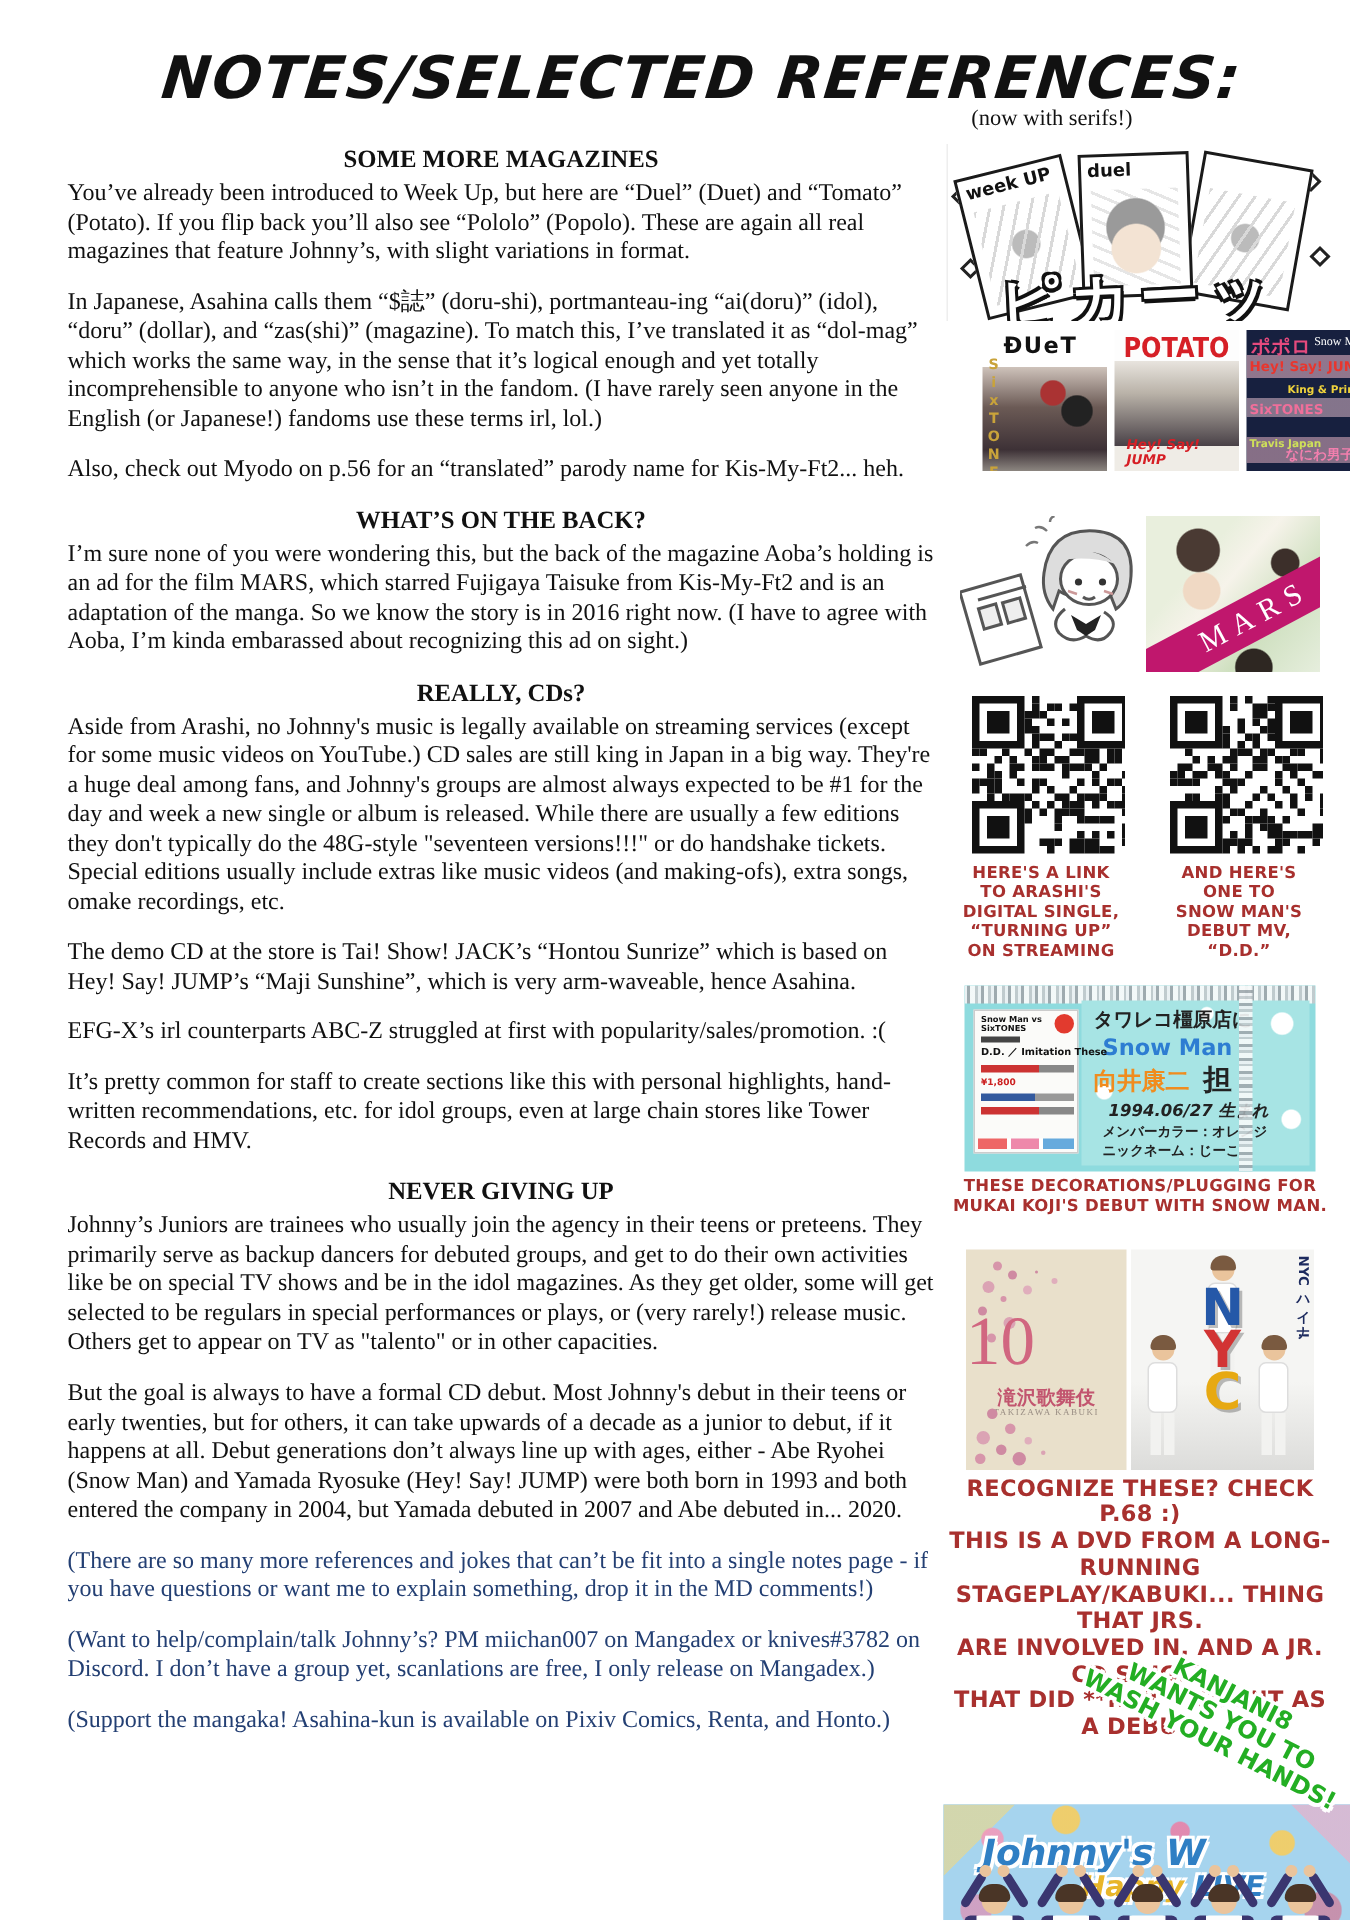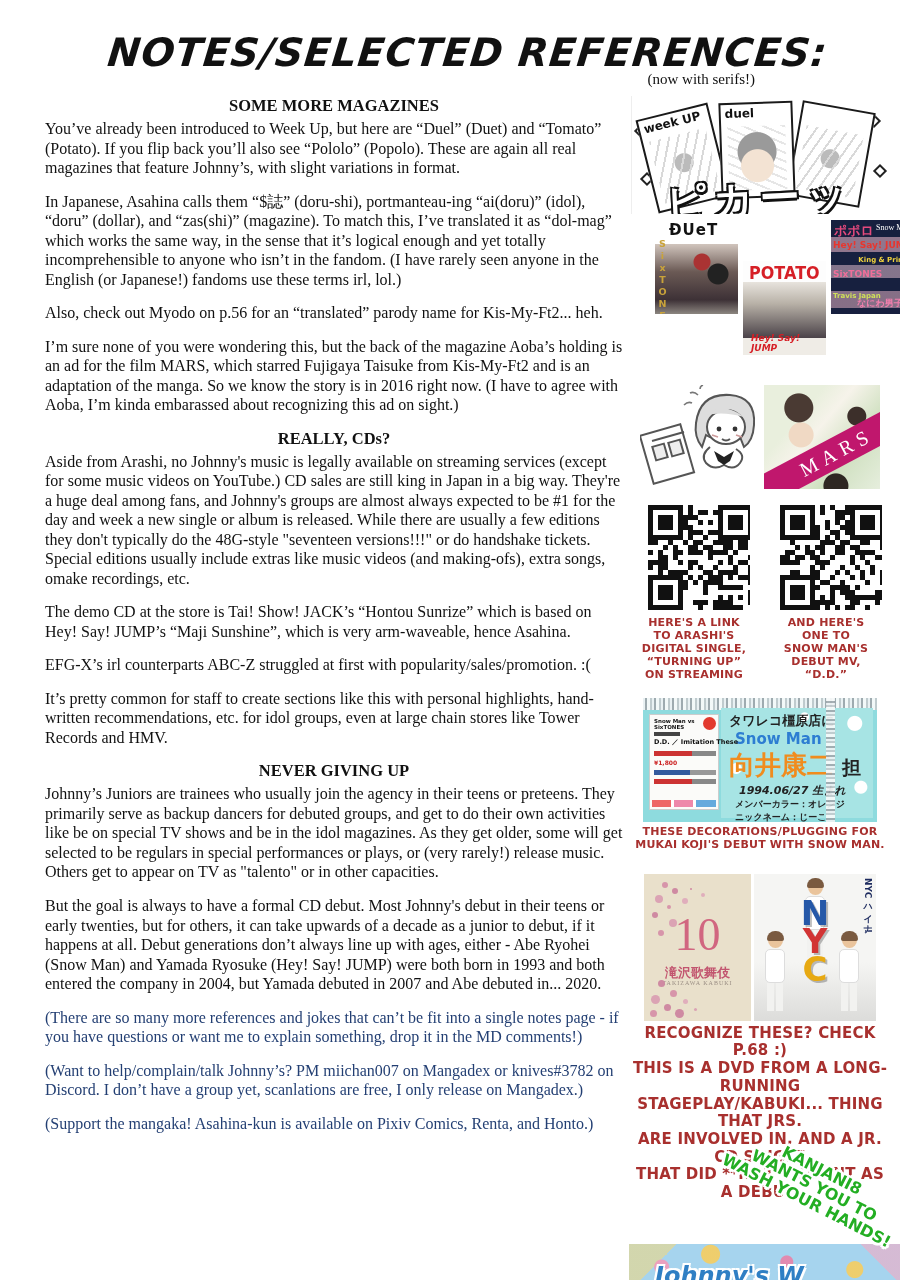--- a/index.html
+++ b/index.html
@@ -86,21 +86,21 @@
   
   .covers-row { display:flex; gap:5px; width:258px; margin-top: 6px; padding-left: 24px; }
   .cover { width:83px; height:94px; position:relative; overflow:hidden; flex:none;
     font-family:"DejaVu Sans", sans-serif; }
   .cv-duet { background: linear-gradient(#ffffff 0 26%, #cfc3bb 26%, #6b5a55 55%, #3d3136 85%, #8c8680); }
   .cv-duet .logo { position:absolute; top:1px; left:14px; font-size:15px; font-weight:bold; color:#111; letter-spacing:1px;}
   .cv-duet .side { position:absolute; left:2px; top:18px; writing-mode:vertical-rl; text-orientation:upright;
     color:#c9a33a; font-size:9.5px; font-weight:bold; letter-spacing:1px; }
   .cv-duet::after{content:"";position:absolute;right:8px;top:30px;width:40px;height:40px;
     background:radial-gradient(circle at 30% 30%, #a33 8px, transparent 9px),radial-gradient(circle at 70% 60%, #222 10px, transparent 11px);}
-  .cv-potato { background: linear-gradient(#fdfdfd 0 22%, #e8e4de 22%, #b9b2a8 45%, #4a4248 82%, #efece6 82%); margin-top: 41px; }
+  .cv-potato { background: linear-gradient(#fdfdfd 0 22%, #e8e4de 22%, #b9b2a8 45%, #4a4248 82%, #efece6 82%); }
   .cv-potato .logo { position:absolute; top:2px; left:6px; font-size:16px; font-weight:900; color:#d61f26; letter-spacing:0; transform: scaleY(1.15); }
   .cv-potato .bottom { position:absolute; bottom:2px; left:8px; font-size:9px; font-weight:bold; font-style:italic; color:#d61f26; }
   .cv-popolo { background:#17203f; }
   .cv-popolo .logo { position:absolute; top:2px; left:3px; font-size:13px; font-weight:900; color:#e54a7d; }
   .cv-popolo .tr { position:absolute; top:3px; right:3px; font-size:8px; color:#fff; font-family:"Liberation Serif",serif; }
   .cv-popolo .band { position:absolute; left:2px; font-weight:bold; white-space:nowrap; }
   .cv-popolo::before { content:""; position:absolute; inset:0;
      background:
        linear-gradient(transparent 0 18%, rgba(244,189,205,.55) 18% 34%, transparent 34% 48%, rgba(240,200,215,.5) 48% 62%, transparent 62% 76%, rgba(244,189,205,.5) 76% 94%, transparent 94%);
   }
@@ -141,21 +141,21 @@
   .store-poster { position:absolute; left: 78px; top: 10px; right: 4px; bottom: 4px; background:#a7e4e4;
     background-image:
       radial-gradient(circle at 88% 14%, #fff 7px, transparent 8px),
       radial-gradient(circle at 10% 55%, #fff 5px, transparent 6px),
       radial-gradient(circle at 92% 72%, #fff 6px, transparent 7px),
       radial-gradient(circle at 55% 8%, #fff 4px, transparent 5px);
     padding: 4px 2px 2px 8px;
   }
   .sp-l1 { font-size: 13px; color:#222; font-weight:bold; white-space:nowrap; }
   .sp-l2 { font-size: 15px; color:#2d7dd2; font-weight:bold; margin-left: 6px; }
-  .sp-name { font-size: 26px; color:#f08c1e; font-weight:900; display:inline-block; }
+  .sp-name { font-size: 16px; color:#f08c1e; font-weight:900; display:inline-block; }
   .sp-suffix { font-size: 19px; color:#222; font-weight:900; display:inline-block; margin-left:4px; }
   .sp-birth { font-size: 11px; color:#222; font-weight:bold; font-style:italic; margin-left:10px; }
   .sp-small { font-size: 9px; color:#222; font-weight:bold; margin-left:6px; white-space:nowrap; }
   .store-card { position:absolute; left: 6px; top: 16px; width: 70px; height: 96px; background:#fbfbf9;
     border:1px solid #ccc; padding: 3px 2px 2px 4px; z-index: 2; }
   .sc-badge { position:absolute; right:2px; top:2px; width:13px; height:13px; border-radius:50%; background:#e23a2e; }
   .sc-title { font-size: 5.5px; font-weight:bold; color:#111; }
   .sc-bar { height:4px; background:#444; width: 26px; margin: 2px 0; }
   .sc-line { font-size: 6.5px; font-weight:bold; color:#111; white-space:nowrap; }
   .sc-row { height:5px; margin-top:4px; background: linear-gradient(90deg,#c33 0 62%, #888 62%); }
@@ -166,21 +166,21 @@
 
   
   .dvd-row { display:flex; gap:3px; width: 232px; margin-top: 22px; }
   .kabuki { width: 107px; height: 147px; background:#e9e0cb; position:relative; overflow:hidden; }
   .kabuki::before { content:""; position:absolute; width:6px; height:6px; border-radius:50%; background:#d795aa; left:18px; top:8px;
     box-shadow: 10px 6px 0 0 #cf8aa2, -6px 14px 0 1px #dba3b4, 4px 22px 0 -1px #d795aa, 20px 16px 0 0 #e0aebc,
       -10px 30px 0 0 #cf8aa2, 8px 38px 0 1px #dba3b4, -4px 48px 0 0 #d795aa, 26px 4px 0 -2px #cf8aa2, 38px 10px 0 -1px #e0aebc; }
   .kabuki::after { content:""; position:absolute; width:7px; height:7px; border-radius:50%; background:#cf8aa2; left:14px; bottom:34px;
     box-shadow: 12px 10px 0 0 #d795aa, -6px 16px 0 1px #dba3b4, 6px 24px 0 0 #cf8aa2, 24px 18px 0 -1px #e0aebc,
       -8px 30px 0 0 #d795aa, 18px 30px 0 1px #cf8aa2, 34px 26px 0 -2px #dba3b4; }
-  .kb-num { position:absolute; top: 38px; left: 0; right: 0; text-align:center;
+  .kb-num { position:absolute; top: 38px; left: 0; right: 0; text-align:left;
     font-family:"Liberation Serif",serif; font-size: 46px; color:#d16680; line-height:1; }
   .kb-title { position:absolute; top: 90px; left:0; right:0; text-align:center;
     font-size: 13px; color:#c2556f; font-weight:bold; }
   .kb-sub { position:absolute; top: 106px; left:0; right:0; text-align:center;
     font-size: 6px; color:#9b8f85; letter-spacing:1px; }
   .nyc { width: 122px; height: 147px; position:relative; overflow:hidden;
     background: linear-gradient(#f5f5f3 0 60%, #dcdcda); font-family:"DejaVu Sans",sans-serif; }
   .nyc-side { position:absolute; right:2px; top:4px; writing-mode: vertical-rl;
     font-size: 9px; font-weight:bold; color:#1c2a5e; }
   .nyc-letters { position:absolute; left:50%; top:26px; transform:translateX(-50%);
@@ -251,20 +251,21 @@
     <div class="leftcol">
 
       <div class="sec">
         <h3>SOME MORE MAGAZINES</h3>
         <p>You’ve already been introduced to Week Up, but here are “Duel” (Duet) and “Tomato” (Potato). If you flip back you’ll also see “Pololo” (Popolo).  These are again all real magazines that feature Johnny’s, with slight variations in format.</p>
         <p>In Japanese, Asahina calls them “$誌” (doru-shi), portmanteau-ing “ai(doru)” (idol), “doru” (dollar), and “zas(shi)” (magazine). To match this, I’ve translated it as “dol-mag” which works the same way, in the sense that it’s logical enough and yet totally incomprehensible to anyone who isn’t in the fandom. (I have rarely seen anyone in the English (or Japanese!) fandoms use these terms irl, lol.)</p>
         <p>Also, check out Myodo on p.56 for an “translated” parody name for Kis-My-Ft2... heh.</p>
       </div>
 
       <div class="sec">
+        <h3>WHAT’S ON THE BACK?</h3>
         <p>I’m sure none of you were wondering this, but the back of the magazine Aoba’s holding is an ad for the film MARS, which starred Fujigaya Taisuke from Kis-My-Ft2 and is an adaptation of the manga. So we know the story is in 2016 right now. (I have to agree with Aoba, I’m kinda embarassed about recognizing this ad on sight.)</p>
       </div>
 
       <div class="sec">
         <h3>REALLY, CDs?</h3>
         <p>Aside from Arashi, no Johnny's music is legally available on streaming services (except for some music videos on YouTube.) CD sales are still king in Japan in a big way. They're a huge deal among fans, and Johnny's groups are almost always expected to be #1 for the day and week a new single or album is released. While there are usually a few editions they don't typically do the 48G-style "seventeen versions!!!" or do handshake tickets. Special editions usually include extras like music videos (and making-ofs), extra songs, omake recordings, etc.</p>
         <p>The demo CD at the store is Tai! Show! JACK’s “Hontou Sunrize” which is based on Hey! Say! JUMP’s “Maji Sunshine”, which is very arm-waveable, hence Asahina.</p>
         <p>EFG-X’s irl counterparts ABC-Z struggled at first with popularity/sales/promotion. :(</p>
         <p>It’s pretty common for staff to create sections like this with personal highlights, hand-written recommendations, etc. for idol groups, even at large chain stores like Tower Records and HMV.</p>
       </div>

